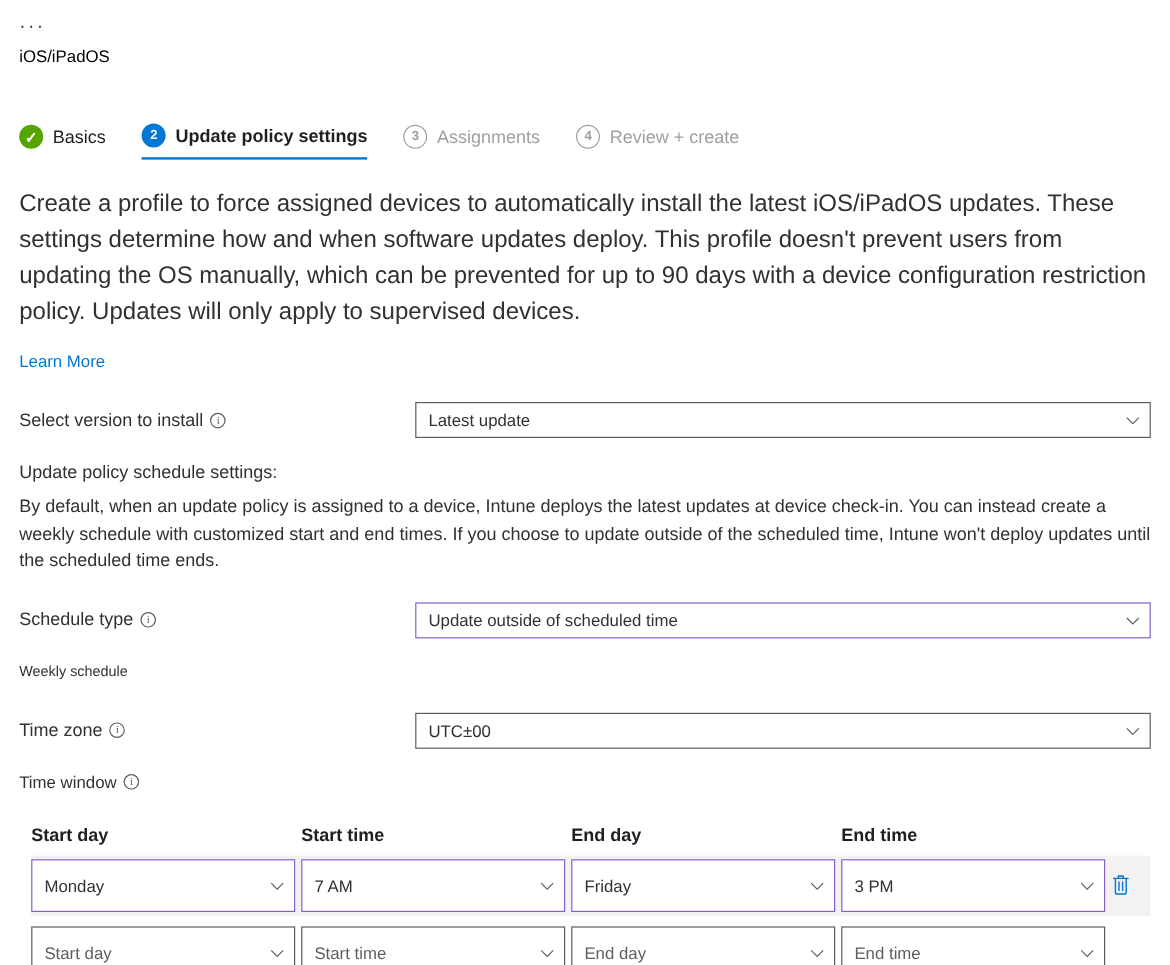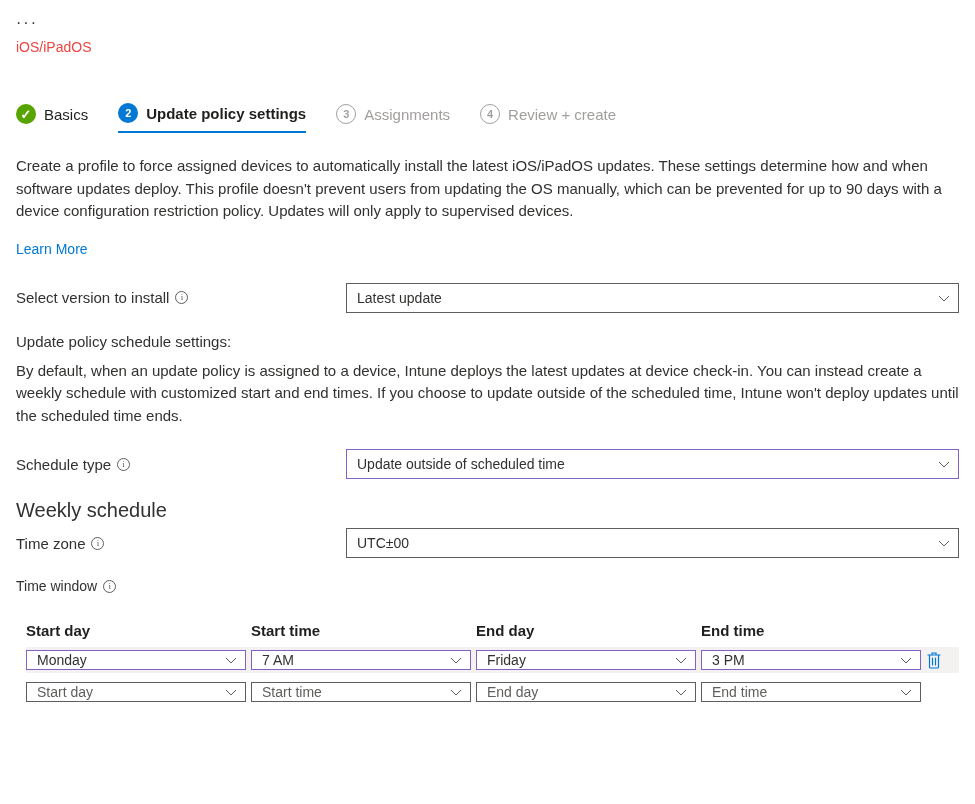--- a/index.html
+++ b/index.html
@@ -25,21 +25,21 @@
       font-weight: 600;
       color: #201f1e;
     }
     .ellipsis {
       font-size: 16px;
       color: #323130;
       letter-spacing: 2px;
       padding-bottom: 5px;
     }
     .subtitle {
-      color: #ef4444;
+      color: #000000;
       font-size: 14px;
       margin-top: 2px;
       margin-bottom: 48px;
     }
     .steps {
       display: flex;
       align-items: center;
       gap: 30px;
       border-bottom: none;
       margin-bottom: 22px;
@@ -85,21 +85,21 @@
       color: #a19f9d;
     }
     .step.done .step-label {
       color: #201f1e;
     }
     .step.active {
       border-bottom: 2px solid #0078d4;
     }
     .description {
       color: #323130;
-      font-size: 15px;
+      font-size: 20px;
       line-height: 1.5;
       margin-bottom: 18px;
       max-width: 940px;
     }
     .learn-more {
       color: #0078d4;
       font-size: 14px;
       text-decoration: none;
       display: inline-block;
       margin-bottom: 26px;
@@ -159,24 +159,24 @@
       color: #323130;
       margin-bottom: 10px;
     }
     .schedule-desc {
       font-size: 15px;
       line-height: 1.5;
       color: #323130;
       margin-bottom: 22px;
     }
     .weekly-heading {
-      font-size: 20px;
+      font-size: 12px;
       color: #323130;
       margin-top: 16px;
-      margin-bottom: 6px;
+      margin-bottom: 28px;
     }
     .time-window-row {
       display: flex;
       align-items: center;
       gap: 6px;
       margin-top: 18px;
       margin-bottom: 28px;
     }
     .table-wrap {
       margin-left: 10px;
@@ -197,21 +197,21 @@
       grid-template-columns: 220px 220px 220px 220px 30px;
       gap: 5px;
       align-items: center;
       margin-bottom: 6px;
       padding: 3px 0;
     }
     .table-row.filled {
       background: #f3f2f1;
     }
     .cell-select {
-      height: 20px;
+      height: 44px;
       border: 1px solid #605e5c;
       padding: 0 10px;
       display: flex;
       align-items: center;
       justify-content: space-between;
       font-size: 14px;
       background: #fff;
     }
     .cell-select.purple {
       border-color: #8661c5;

